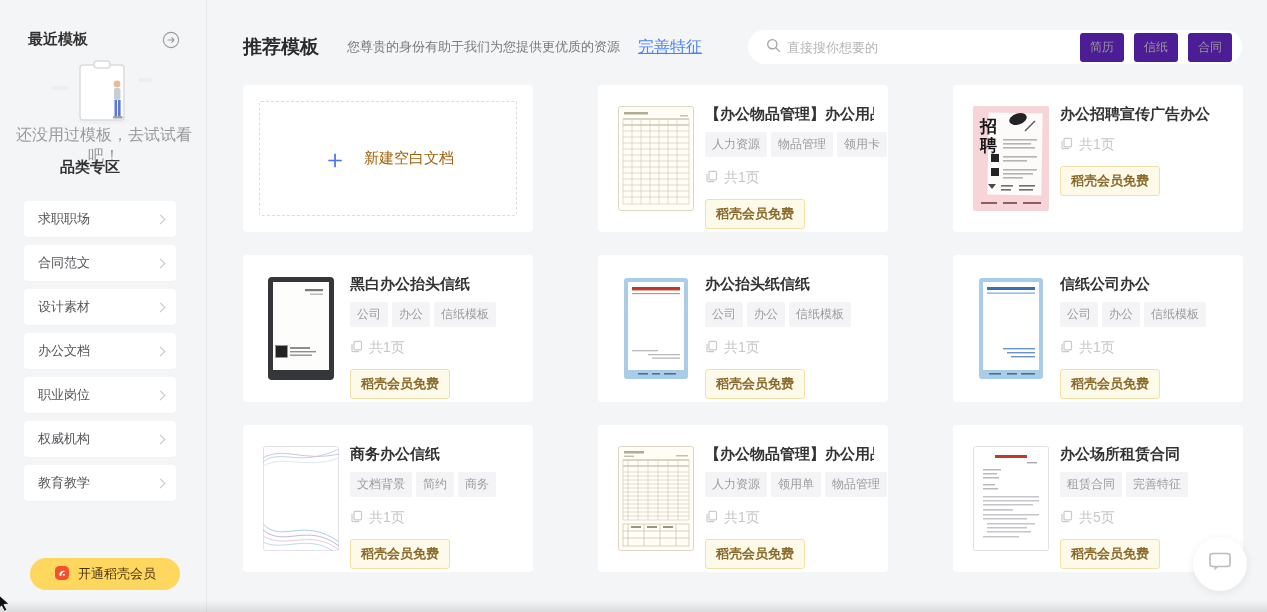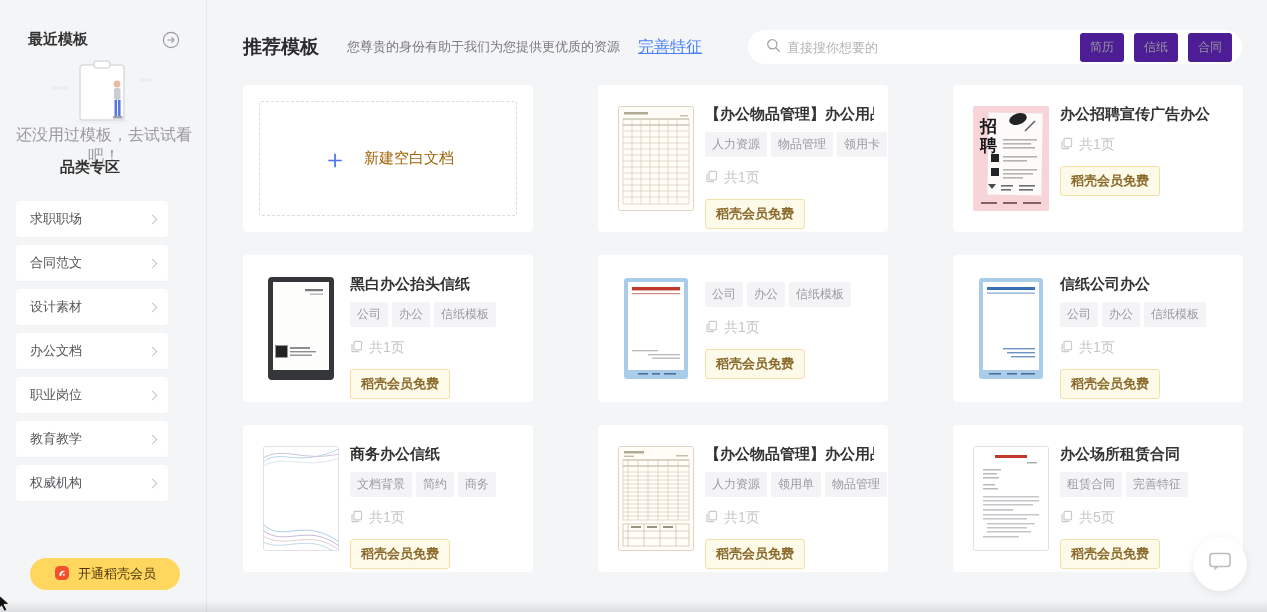--- a/index.html
+++ b/index.html
@@ -13,21 +13,21 @@
     border-right:1px solid #e8e8eb; }
   .sb-head { position:absolute; left:28px; top:30px; width:152px;
     display:flex; align-items:center; justify-content:space-between; }
   .sb-title { font-size:15px; font-weight:bold; color:#333; }
   .circle-arrow { width:18px; height:18px; cursor:pointer; }
   .illus { position:absolute; left:50px; top:58px; }
   .empty-text { position:absolute; left:10px; top:125px; width:188px;
     text-align:center; font-size:16px; color:#9a9a9e; }
   .sb-cat-title { position:absolute; left:28px; top:158px;
     font-size:15px; font-weight:bold; color:#333;margin-left:32px; }
-  .cat-list { position:absolute; left:16px; top:201px; width:152px; }
+  .cat-list { position:absolute; left:24px; top:201px; width:152px; }
   .cat-item { width:152px; height:36px; margin-bottom:8px; background:#fff;
     border-radius:4px; display:flex; align-items:center; justify-content:space-between;
     padding:0 12px 0 14px; font-size:13px; color:#55555a; cursor:pointer;
     box-shadow:0 1px 2px rgba(0,0,0,0.02); }
   .chev { width:7px; height:7px; border-top:1.5px solid #c4c4c8;
     border-right:1.5px solid #c4c4c8; transform:rotate(45deg); }
   .btn { position:absolute; left:30px; width:150px; border:none; border-radius:17px;
     display:flex; align-items:center; justify-content:center; gap:8px;
     font-size:13px; cursor:pointer; font-family:inherit; }
   .btn-blue { top:517px; height:34px; background:linear-gradient(180deg,#7e9bf5,#6886ef);
@@ -125,25 +125,25 @@
       </div>
       <div class="cat-item">
         <span>办公文档</span>
         <span class="chev"></span>
       </div>
       <div class="cat-item">
         <span>职业岗位</span>
         <span class="chev"></span>
       </div>
       <div class="cat-item">
+        <span>权威机构</span>
+        <span class="chev"></span>
+      </div>
+      <div class="cat-item">
         <span>教育教学</span>
-        <span class="chev"></span>
-      </div>
-      <div class="cat-item">
-        <span>权威机构</span>
         <span class="chev"></span>
       </div>
     </div>
 
   <button class="btn btn-yellow">
     <span>
       <svg width="16" height="16" viewBox="0 0 16 16">
           <rect x="1" y="1" width="14" height="14" rx="4.5" fill="#f4502e"></rect>
           <path d="M5.2 10.6C5.6 6.2 9.6 5.2 10.9 6.2c-2.4.6-3.5 2.5-3.7 4.8z" fill="#fff"></path>
           <circle cx="9.8" cy="9.8" r="1" fill="#fff"></circle>
@@ -329,20 +329,21 @@
               <rect x="30" y="78" width="32" height="1.3"></rect>
               <rect x="34" y="81.5" width="28" height="1.3"></rect>
             </g>
             <g fill="#4a6f9a">
               <rect x="20" y="97" width="10" height="1.6"></rect>
               <rect x="34" y="97" width="8" height="1.6"></rect>
               <rect x="46" y="97" width="12" height="1.6"></rect>
             </g>
           </svg></div>
     <div class="meta">
+      <div class="tpl-title">办公抬头纸信纸</div>
       <div class="tags">
             <span class="t-chip">公司</span>
             <span class="t-chip">办公</span>
             <span class="t-chip">信纸模板</span>
           </div>
       <div class="pages">
         <span>
           <svg width="13" height="13" viewBox="0 0 13 13">
                 <rect x="4" y="1.3" width="7.5" height="8.5" rx="1" fill="none" stroke="#cacace" stroke-width="1.2"></rect>
                 <path d="M2 4v6.5a1.2 1.2 0 0 0 1.2 1.2H9" fill="none" stroke="#cacace" stroke-width="1.2"></path>

